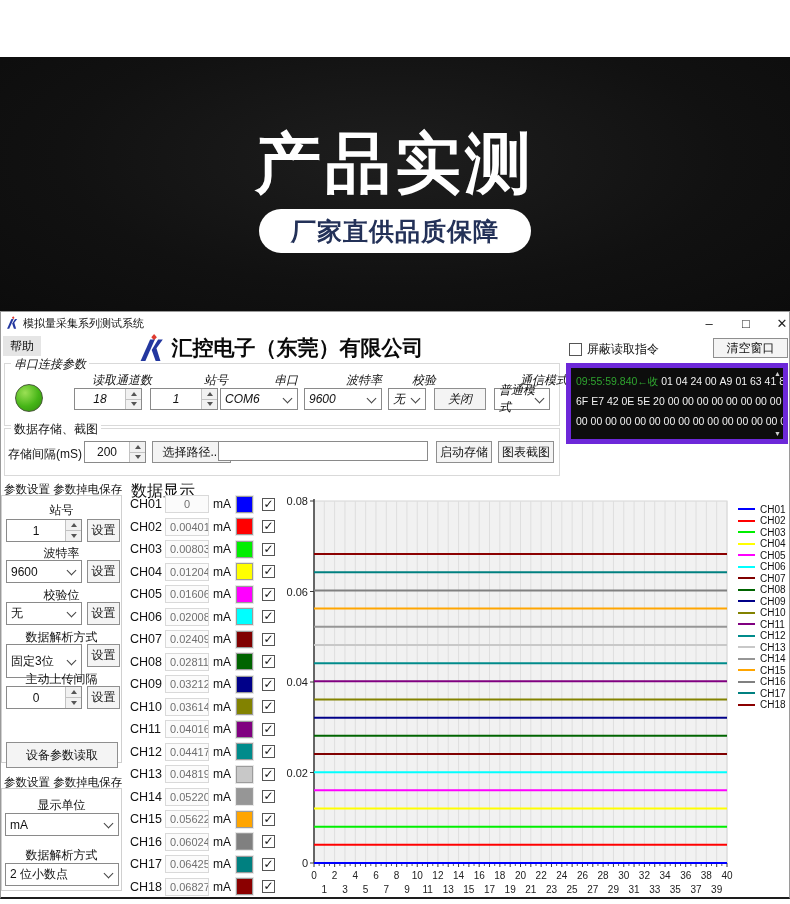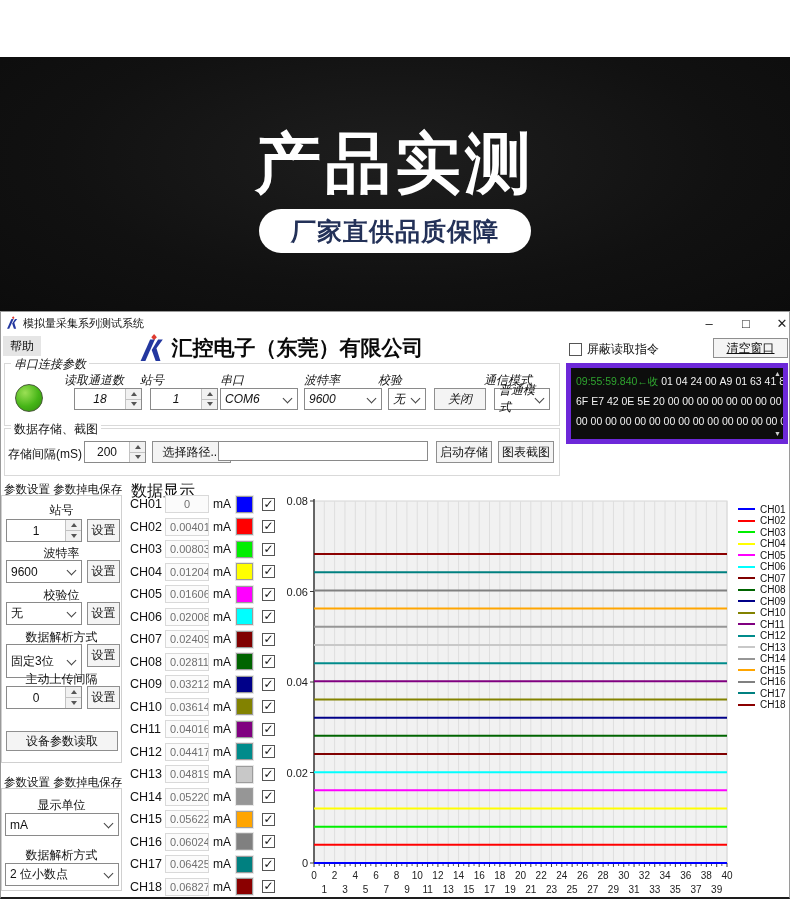--- a/index.html
+++ b/index.html
@@ -20,42 +20,42 @@
   .titlebar{position:absolute;top:0;left:0;width:100%;height:22px;background:#fff;}
   .titlebar-title{position:absolute;left:22px;top:4px;font-size:11px;color:#111;}
   .win-ctl{position:absolute;top:0;width:32px;height:22px;display:flex;align-items:center;
     justify-content:center;font-size:13px;color:#222;}
   .menubar-item{position:absolute;left:2px;top:24px;width:38px;height:20px;background:#e5e5e5;
     display:flex;align-items:center;justify-content:center;font-size:12px;}
   .brand{position:absolute;top:21px;left:0;width:560px;display:flex;align-items:center;
     justify-content:center;gap:6px;}
   .brand-name{font-size:21px;font-weight:bold;color:#0a0a0a;}
   .mask-check{position:absolute;left:568px;top:29px;display:flex;align-items:center;gap:5px;font-size:12px;}
-  .clear-btn{position:absolute;left:712px;top:26px;width:75px;height:20px;text-decoration:underline;}
+  .clear-btn{position:absolute;left:712px;top:26px;width:75px;height:20px;}
   
   .btn{background:#f4f4f4;border:1px solid #8f8f8f;display:flex;align-items:center;
     justify-content:center;font-size:12px;color:#111;box-sizing:border-box;}
   .cb{width:13px;height:13px;background:#fff;border:1px solid #555;box-sizing:border-box;
     font-size:12px;line-height:10px;font-weight:bold;color:#111;text-align:center;overflow:hidden;}
   .combo{background:#fff;border:1px solid #8a8a8a;display:flex;align-items:center;
     justify-content:space-between;padding:0 1px 0 4px;box-sizing:border-box;}
   .chev{width:6px;height:6px;border-right:1.6px solid #444;border-bottom:1.6px solid #444;
     transform:rotate(45deg);margin:-2px 5px 0 0;flex:none;}
   .spin{background:#fff;border:1px solid #8a8a8a;display:flex;box-sizing:border-box;}
   .spin-val{flex:1;display:flex;align-items:center;justify-content:center;font-size:12px;}
   .spin-btns{width:15px;display:flex;flex-direction:column;border-left:1px solid #c2c2c2;flex:none;}
   .sb{flex:1;display:flex;align-items:center;justify-content:center;background:#f1f1f1;}
   .sb:first-child{border-bottom:1px solid #c2c2c2;}
   .tri-up{width:0;height:0;border-left:3px solid transparent;border-right:3px solid transparent;
     border-bottom:4px solid #555;}
   .tri-dn{width:0;height:0;border-left:3px solid transparent;border-right:3px solid transparent;
     border-top:4px solid #555;}
   .groupbox{position:absolute;border:1px solid #d9d9d9;box-sizing:border-box;}
   .gb-label{position:absolute;top:-8px;left:6px;background:#fff;padding:0 3px;font-size:12px;color:#111;}
-  .fld-label{position:absolute;text-align:left;font-size:12px;color:#111;}
+  .fld-label{position:absolute;text-align:right;font-size:12px;color:#111;}
   
   .led{position:absolute;left:10px;top:20px;width:26px;height:26px;border-radius:50%;
     border:1px solid #4a5a3a;
     background:radial-gradient(circle at 35% 30%, #9be055 0%, #46b517 55%, #2f8a0d 100%);}
   
   .console{position:absolute;left:565px;top:51px;width:222px;height:81px;background:#0d0d0d;
     border:5px solid #6d28d9;box-sizing:border-box;padding:3px 2px 0 5px;overflow:hidden;}
   .console-line{font-size:10.5px;line-height:20px;color:#f2f2f2;white-space:nowrap;}
   .console-time{color:#2fa32f;}
   .console-arrow{position:absolute;right:2px;font-size:7px;color:#cfcfcf;line-height:7px;}
@@ -249,21 +249,21 @@
             <span class="sb">
               <i class="tri-up"></i>
             </span>
             <span class="sb">
               <i class="tri-dn"></i>
             </span>
           </span>
       </div>
       <div class="btn" style="position:absolute;left:85px;top:190px;width:33px;height:23px">设置</div>
 
-      <div class="btn" style="position:absolute;left:4px;top:235px;width:112px;height:20px">设备参数读取</div>
+      <div class="btn" style="position:absolute;left:4px;top:246px;width:112px;height:26px">设备参数读取</div>
     </div>
 
     <div class="side-tabs" style="top:463px">
       <span>参数设置</span>
       <span>参数掉电保存</span>
     </div>
     <div class="side-panel" style="top:476px;height:103px">
       <span class="sp-label" style="top:8px">显示单位</span>
       <div class="combo" style="position:absolute;left:3px;top:24px;width:114px;height:23px">
         <span>mA</span>

